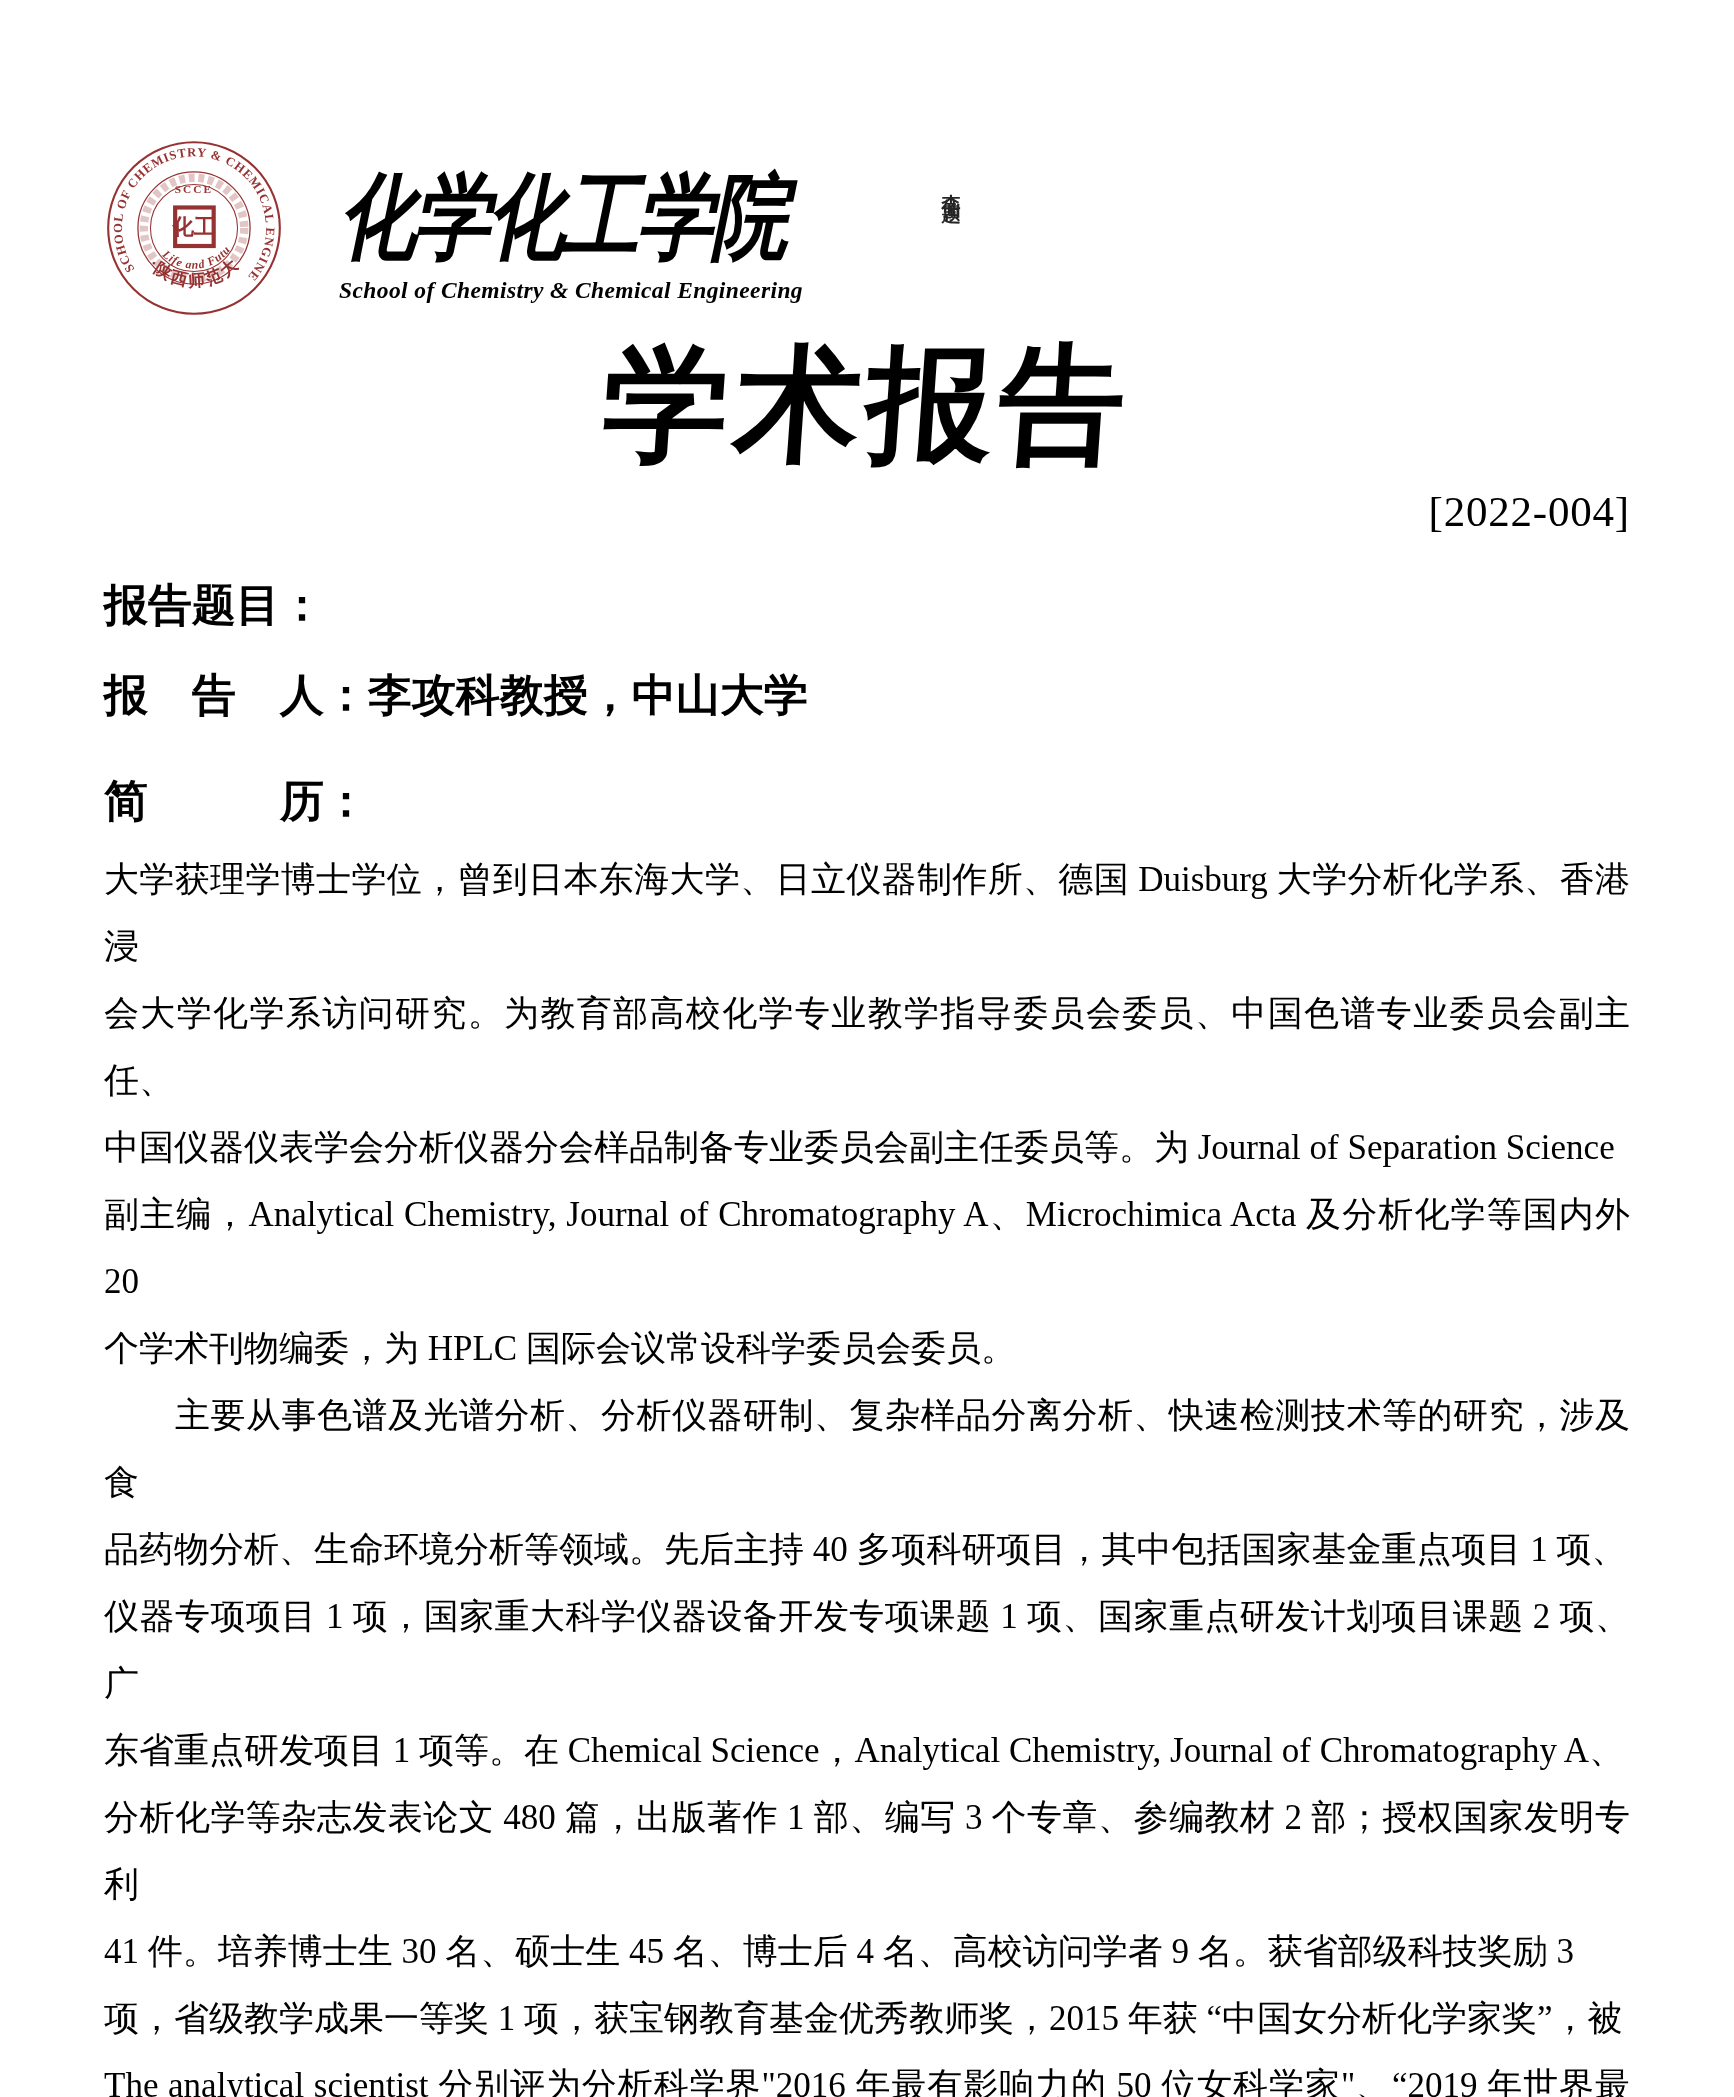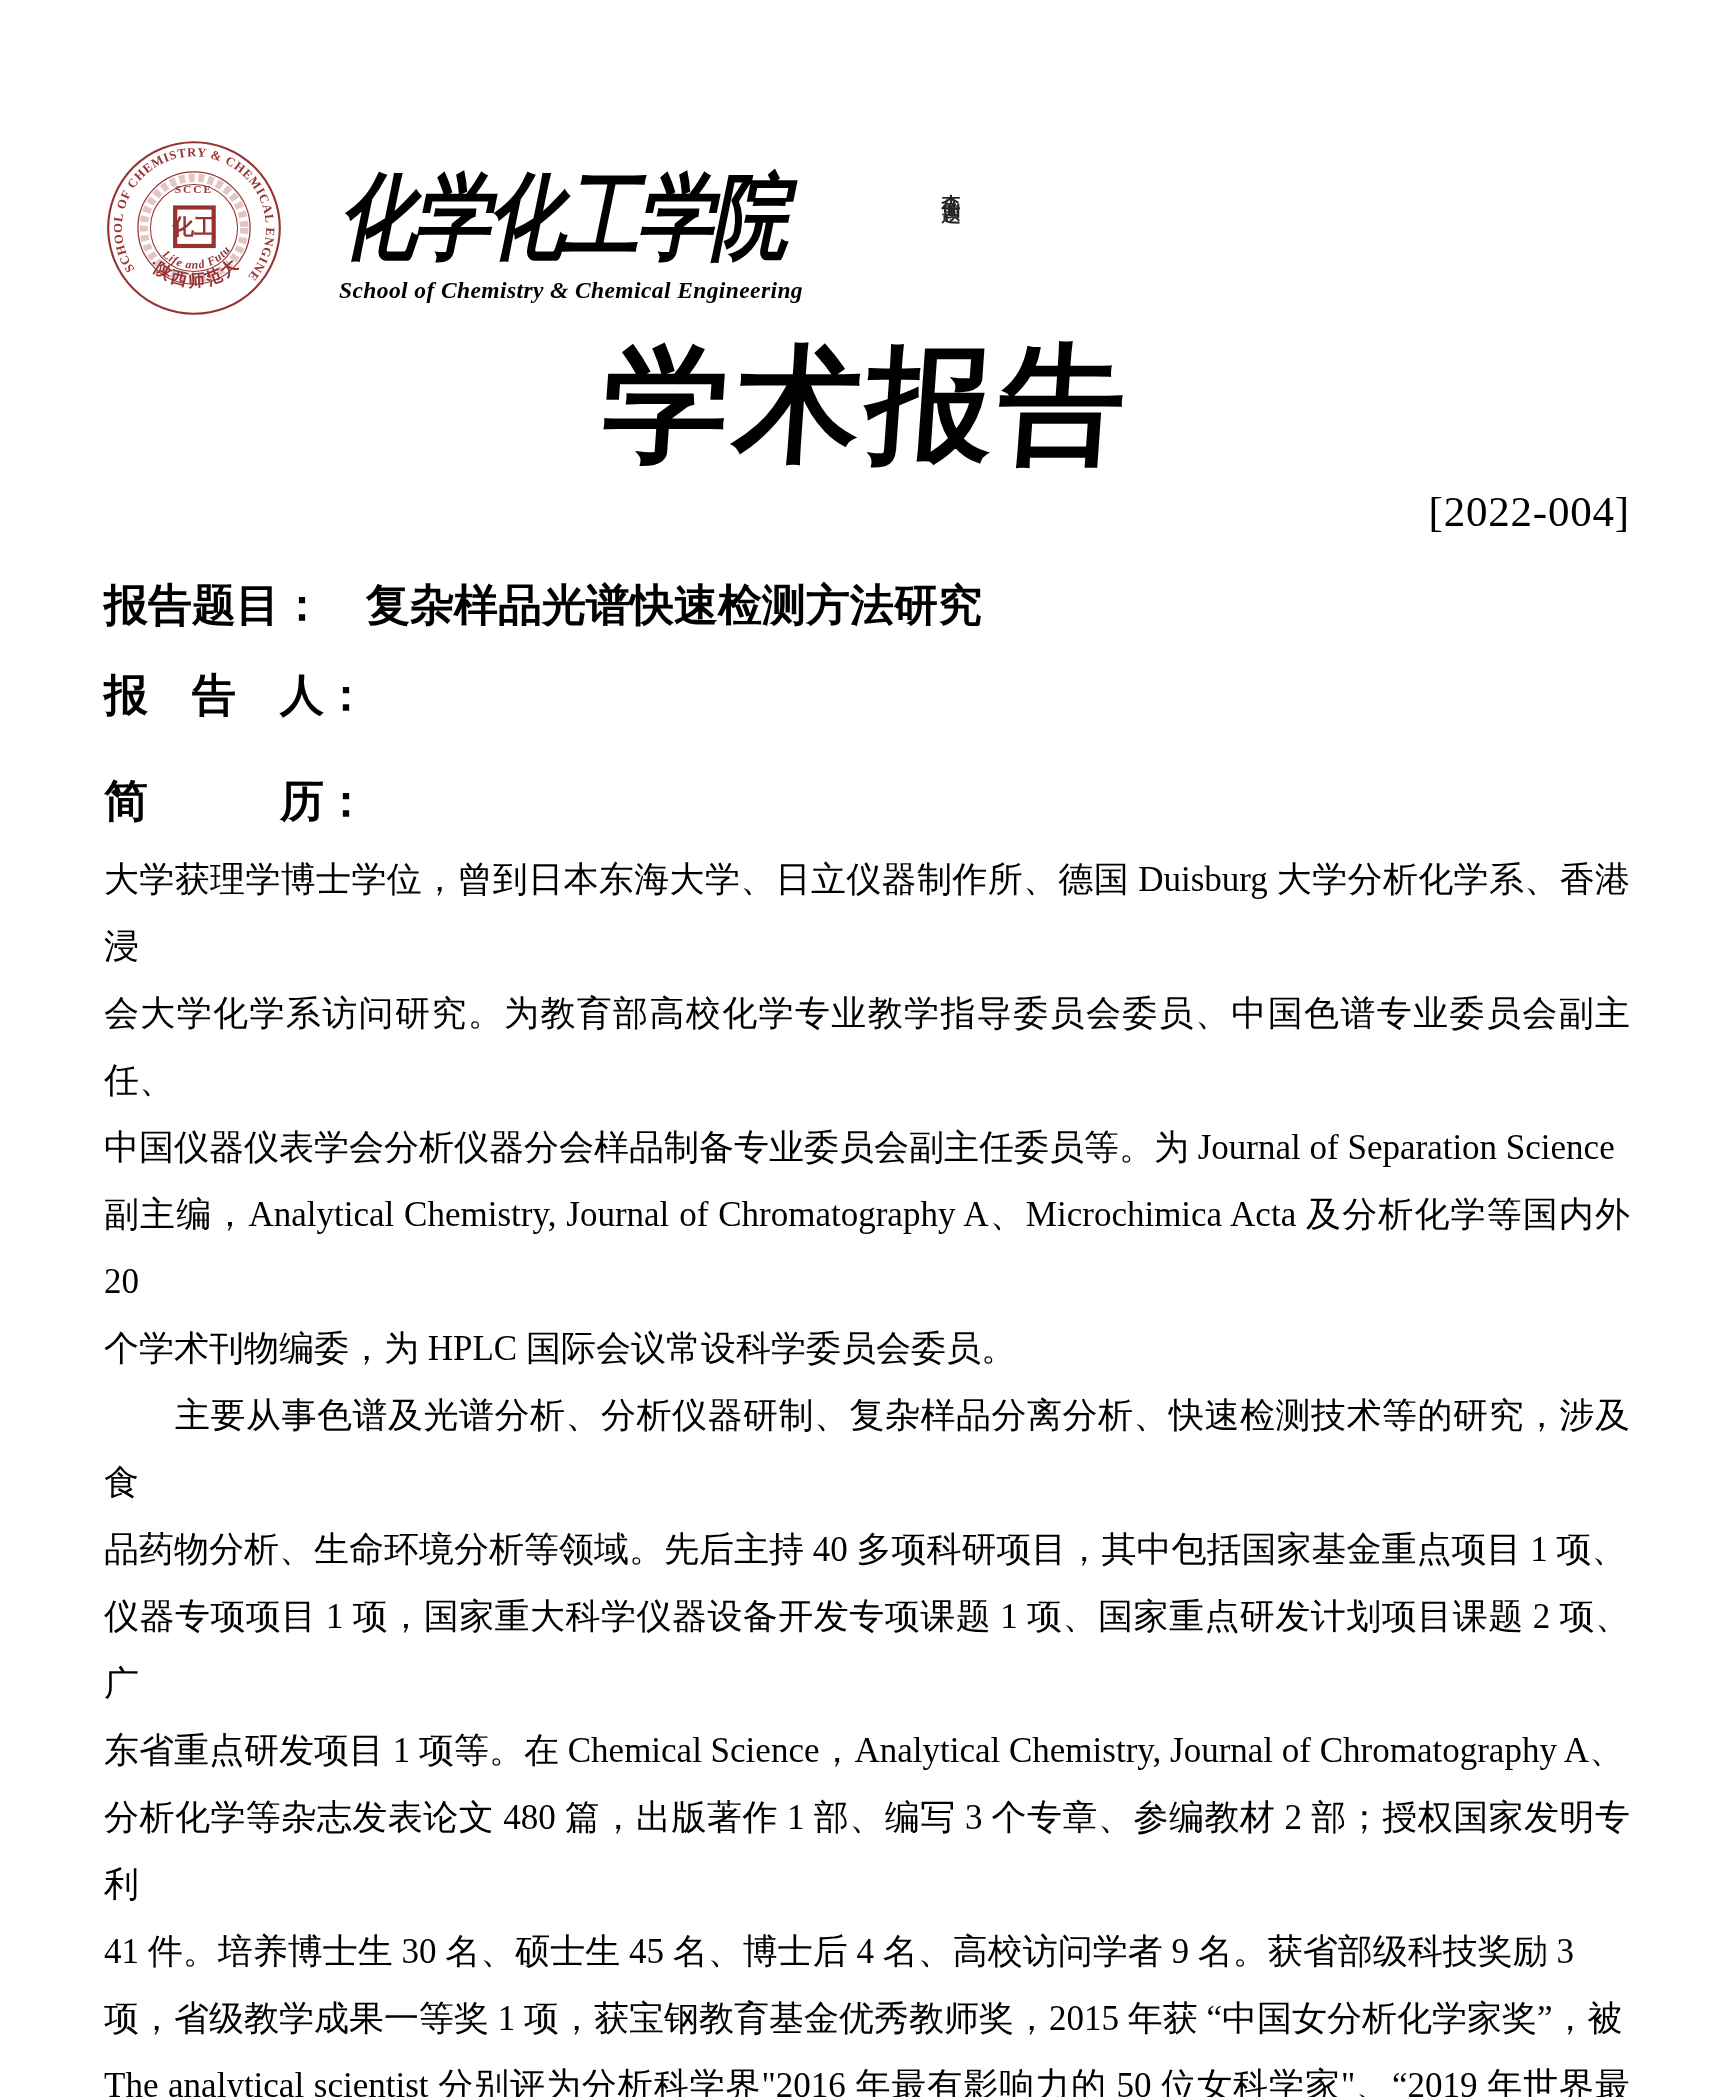--- a/index.html
+++ b/index.html
@@ -67,25 +67,25 @@
     </div>
 
     <div class="signature">李仙题</div>
   </div>
 
   <div class="main-title">学术报告</div>
   <div class="issue">[2022-004]</div>
 
   <div class="row topic-row">
     <span class="label">报告题目：</span>
-    <span class="val-bold">复杂样品光谱快速检测方法研究</span>
   </div>
 
   <div class="row speaker-row">
     <span class="label">报　告　人：</span>
+    <span class="val-bold">李攻科教授，中山大学</span>
   </div>
 
   <div class="row bio-first">
     <span class="label">简　　　历：</span>
   </div>
   <div class="lines">大学获理学博士学位，曾到日本东海大学、日立仪器制作所、德国 Duisburg 大学分析化学系、香港浸
 会大学化学系访问研究。为教育部高校化学专业教学指导委员会委员、中国色谱专业委员会副主任、
 中国仪器仪表学会分析仪器分会样品制备专业委员会副主任委员等。为 Journal of Separation Science
 副主编，Analytical Chemistry, Journal of Chromatography A、Microchimica Acta 及分析化学等国内外 20
 个学术刊物编委，为 HPLC 国际会议常设科学委员会委员。</div>

